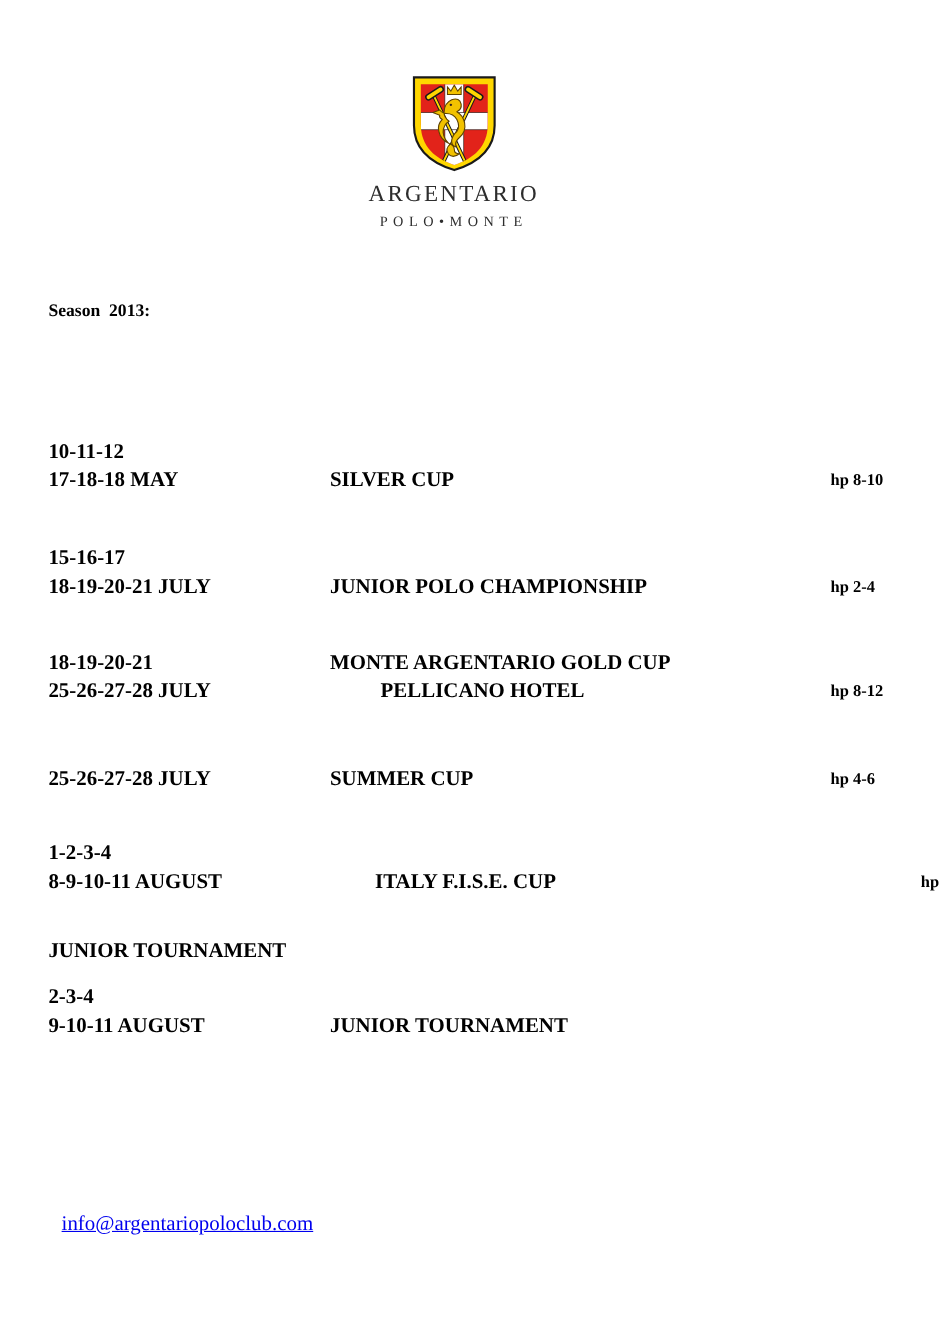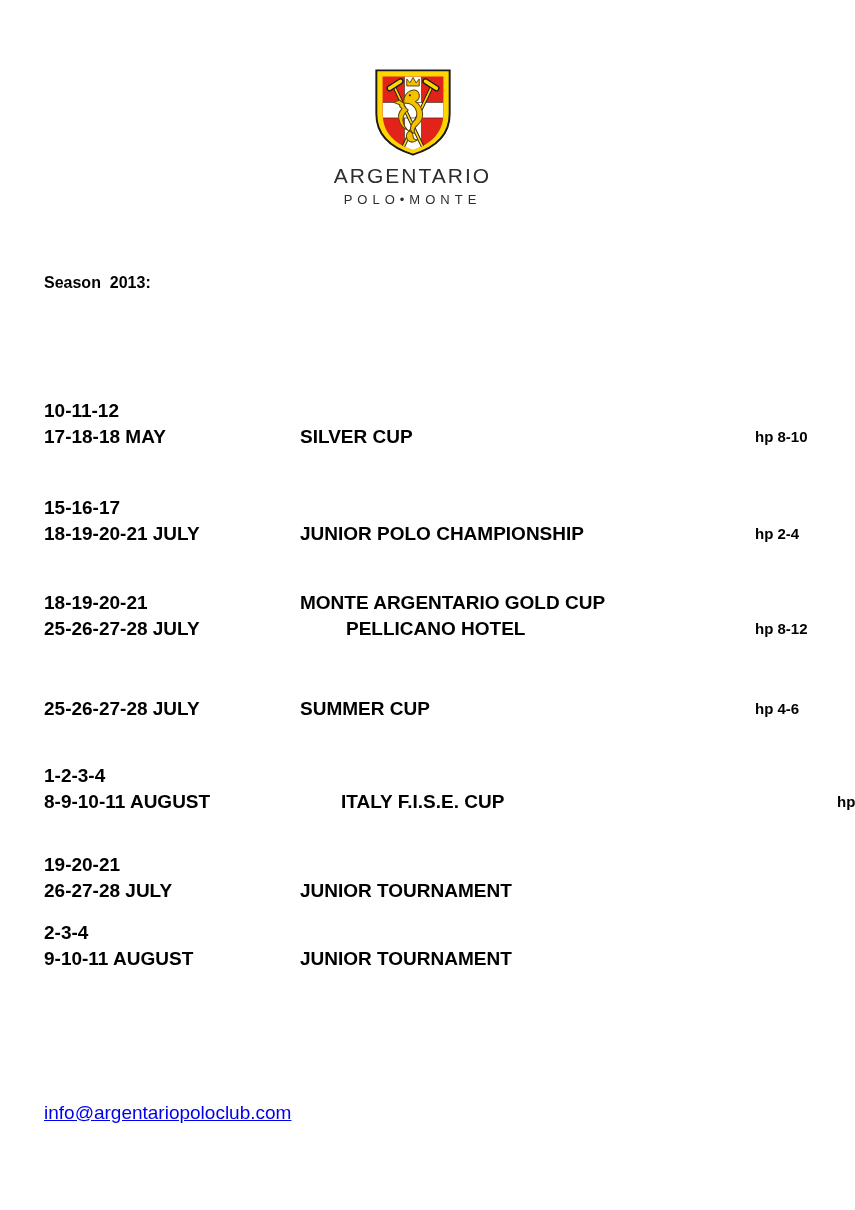--- a/index.html
+++ b/index.html
@@ -1,18 +1,18 @@
 <!DOCTYPE html>
 <html><head>
 <meta charset="utf-8">
 <style>
   html,body { margin:0; padding:0; background:#ffffff; }
   .page {
     position:relative; width:855px; height:1210px; background:#ffffff;
-    font-family:Liberation Sans, sans-serif; color:#000;
+    font-family:Liberation Serif, serif; color:#000;
     overflow:hidden;
   }
 
   
   .logo-block { position:absolute; top:68px; left:330px; width:165px; text-align:center; }
   .crest { display:block; margin:0 auto; }
   .club-name { font-size:21px; letter-spacing:2px; color:#2d2d2d; margin-top:7px; white-space:nowrap; }
   .club-sub  { font-size:13px; letter-spacing:5px; color:#2d2d2d; margin-top:4px; white-space:nowrap; }
 
   
@@ -30,21 +30,21 @@
   .col-hp { font-size:15px; line-height:26px; white-space:nowrap; }
   .indent { padding-left:46px; }
   .e1 { margin-bottom:45px; }
   .e2 { margin-bottom:43px; }
   .e3 { margin-bottom:54px; }
   .e4 { margin-bottom:41px; }
   .e5 { margin-bottom:37px;gap:41px; }
   .e6 { margin-bottom:16px; }
 
   
-  .footer { position:absolute; top:1101px; left:44px; font-size:19px; line-height:24px; }
+  .footer { position:absolute; top:1101px; left:56px; font-size:19px; line-height:24px; }
   .footer a { color:#0000ee; text-decoration:underline; cursor:pointer; display:block; }
 </style>
 </head>
 <body>
 
 <div class="page">
 
   <div class="logo-block">
     <svg class="crest" width="78" height="89" viewBox="0 0 100 114">
       <defs>
@@ -148,24 +148,20 @@
         <div class="line">8-9-10-11 AUGUST</div>
       </div>
       <div class="col-event">
         <div class="line">ITALY F.I.S.E. CUP</div>
 
       </div>
       <div class="col-hp">hp 4-6</div>
     </div>
 
     <div class="entry e6">
-      <div class="col-dates">
-        <div class="line">19-20-21</div>
-        <div class="line">26-27-28 JULY</div>
-      </div>
       <div class="col-event">
         <div class="line">JUNIOR TOURNAMENT</div>
 
       </div>
       <div class="col-hp"></div>
     </div>
 
     <div class="entry e7">
       <div class="col-dates">
         <div class="line">2-3-4</div>

